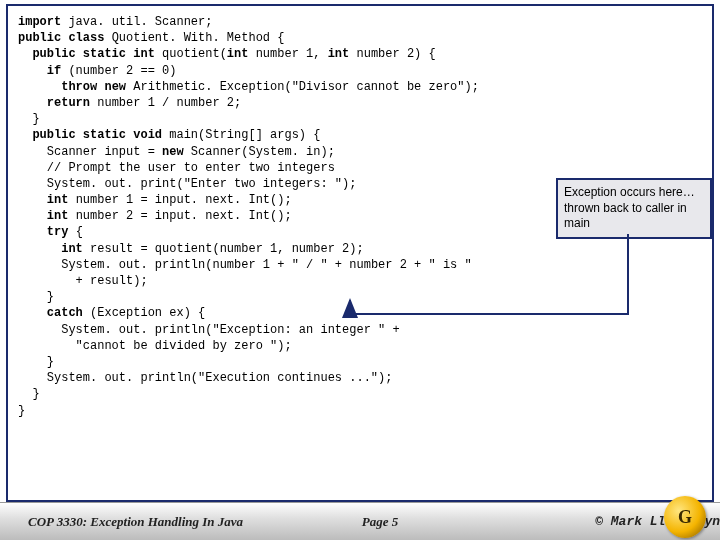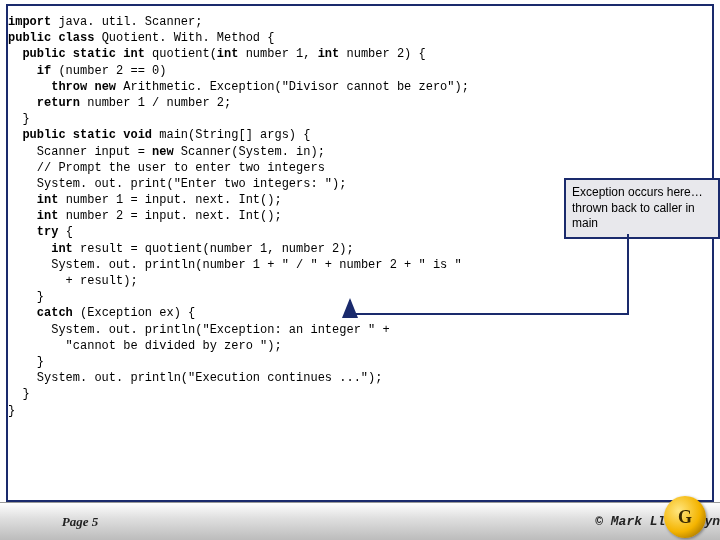--- a/index.html
+++ b/index.html
@@ -12,34 +12,34 @@
     overflow: hidden;
   }
   .code-frame {
     position: absolute;
     top: 4px;
     left: 6px;
     width: 708px;
     height: 498px;
     border: 2px solid #1a2a6c;
     background: #fff;
-    padding: 8px 0;
+    padding: 8px 10px;
     font-size: 12px;
     line-height: 1.35;
   }
   .code-frame pre {
     font-family: "Courier New", monospace;
     white-space: pre;
   }
   .kw { font-weight: bold; }
   .it { }
   .annotation {
     position: absolute;
     top: 178px;
-    right: 0;
+    right: 8px;
     width: 156px;
     border: 2px solid #1a2a6c;
     background: #e8e8ec;
     font-family: Arial, sans-serif;
     font-size: 12px;
     line-height: 1.3;
     padding: 5px 6px;
     color: #000;
   }
   svg.arrow {
@@ -102,18 +102,19 @@
 <svg class="arrow">
   <defs>
     <marker id="ah" markerWidth="10" markerHeight="8" refX="9" refY="4" orient="auto">
       <path d="M0,0 L10,4 L0,8 Z" fill="#1a2a6c"></path>
     </marker>
   </defs>
   <path d="M 628 234 L 628 314 L 350 314 L 350 300" fill="none" stroke="#1a2a6c" stroke-width="2" marker-end="url(#ah)"></path>
 </svg>
 
 <div class="footer">
+  <div class="course">COP 3330: Exception Handling In Java</div>
   <div class="page">Page 5</div>
   <div class="author">© Mark Llewellyn</div>
   <div class="logo">
     <span>G</span>
   </div>
 </div>
 
 </body></html>

